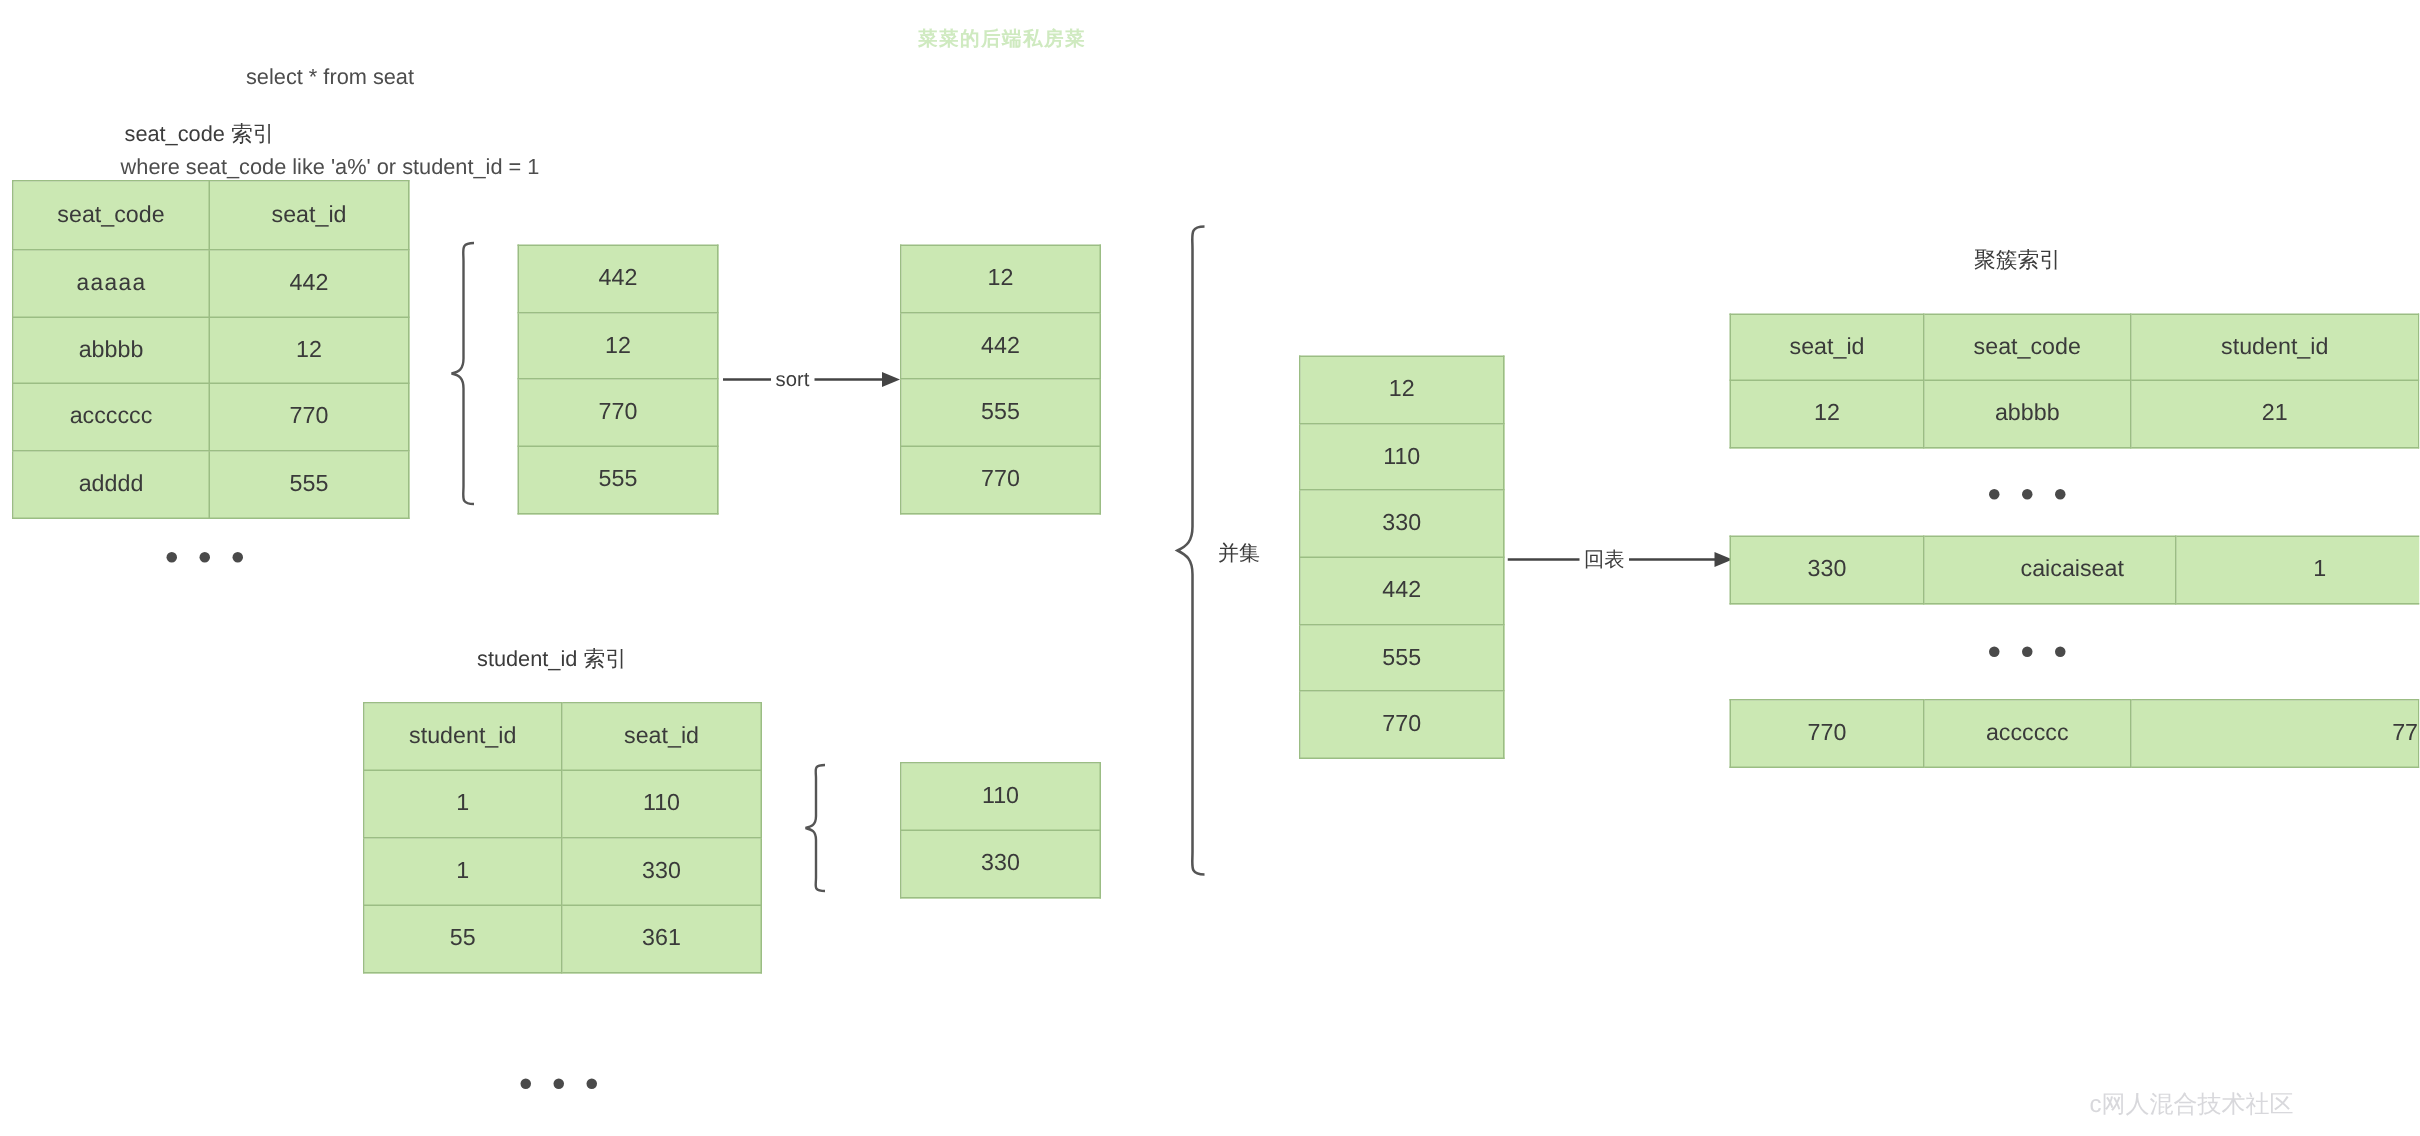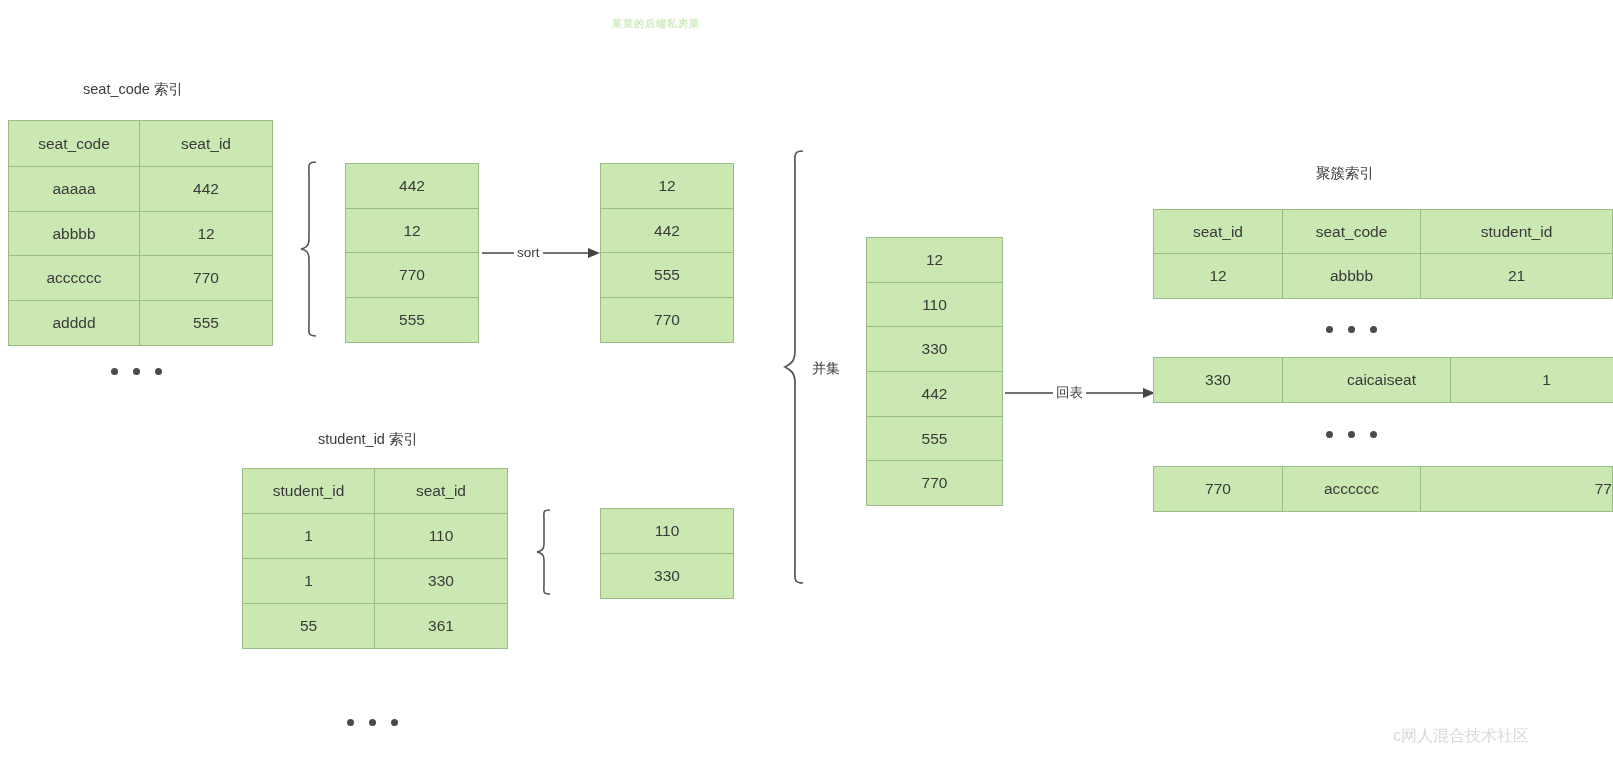--- a/index.html
+++ b/index.html
@@ -27,21 +27,21 @@
     font-size: 14.5px;
     line-height: 20px;
     white-space: pre;
   }
 
   
   .watermark-top {
     left: 612px;
     top: 17px;
     color: #cfeac0;
-    font-size: 10px;
+    font-size: 13px;
     font-weight: bold;
     letter-spacing: 1px;
     white-space: nowrap;
   }
   .watermark-bottom {
     left: 1393px;
     top: 726px;
     color: #d2d2d6;
     font-size: 16px;
     white-space: nowrap;
@@ -103,35 +103,39 @@
     color: #3c3c3c;
     font-size: 14px;
     white-space: nowrap;
   }
 </style>
 </head>
 <body>
 
 <div id="canvas">
 
+  <div class="abs sql-block">
+    <div>select * from seat</div>
+    <div>where seat_code like 'a%' or student_id = 1</div>
+  </div>
 
   <div class="abs watermark-top">菜菜的后端私房菜</div>
 
   <div class="abs watermark-bottom">c网人混合技术社区</div>
 
   <div class="abs caption" style="left:83px; top:80px;">seat_code 索引</div>
 
   <table class="gtable abs" style="left:8px; top:120px; width:262px;">
     <tbody>
         <tr>
       <td class="hdr" style="width:130px; height:45px;">seat_code</td>
       <td class="hdr" style="width:132px; height:45px;">seat_id</td>
     </tr>
     <tr>
-      <td style="height:44px;">aaaaa</td>
+      <td style="height:44px;font-family:Liberation Mono, monospace;">aaaaa</td>
       <td>442</td>
     </tr>
     <tr>
       <td style="height:43px;">abbbb</td>
       <td>12</td>
     </tr>
     <tr>
       <td style="height:44px;">acccccc</td>
       <td>770</td>
     </tr>
@@ -265,21 +269,21 @@
         </tr>
     <tr>
           <td style="height:43px;">555</td>
         </tr>
     <tr>
           <td style="height:44px;">770</td>
         </tr>
   </tbody>
     </table>
 
-  <div class="abs" style="left:1005px; top:381px; width:150px; height:24px;">
+  <div class="abs" style="left:1005px; top:361px; width:150px; height:24px;">
     <svg class="arrow-svg" width="150" height="24" viewBox="0 0 150 24">
       <line x1="0" y1="12" x2="140" y2="12" stroke="#444444" stroke-width="1.6"></line>
       <polygon points="150,12 138,7 138,17" fill="#444444"></polygon>
     </svg>
     <div class="abs arrow-label" style="left:48px; top:3px;">回表</div>
   </div>
 
   <div class="abs caption" style="left:1316px; top:164px;">聚簇索引</div>
 
   <table class="gtable abs" style="left:1153px; top:209px; width:456px;">

